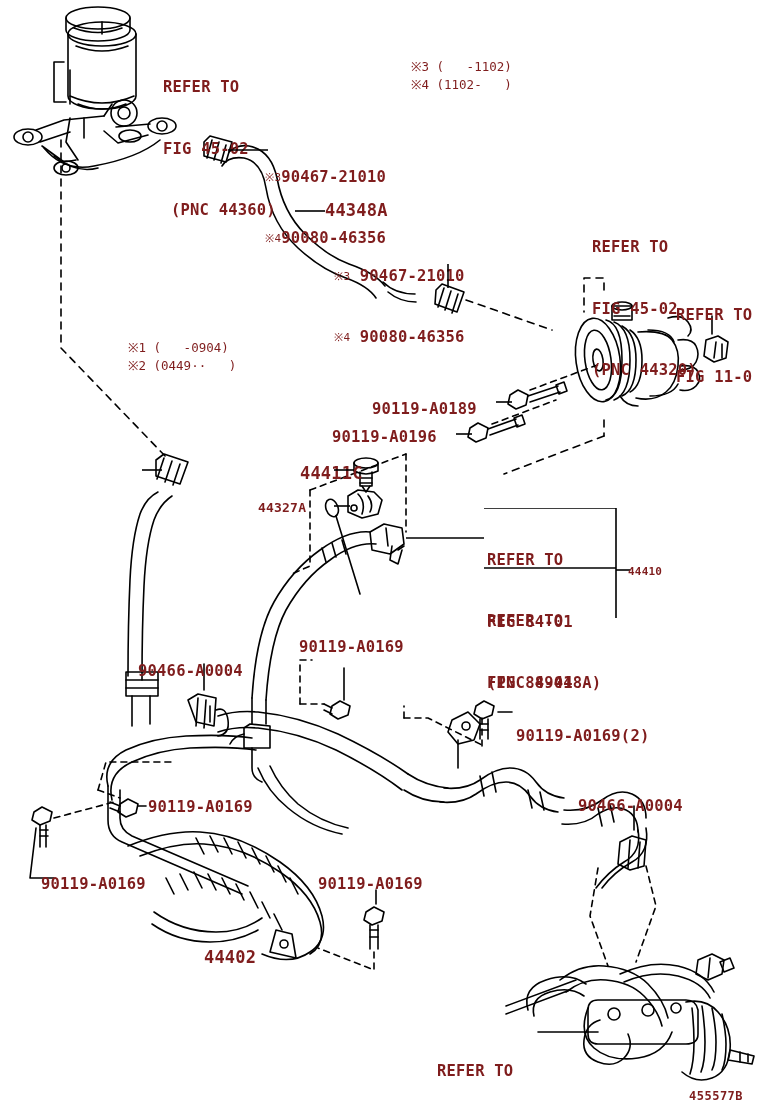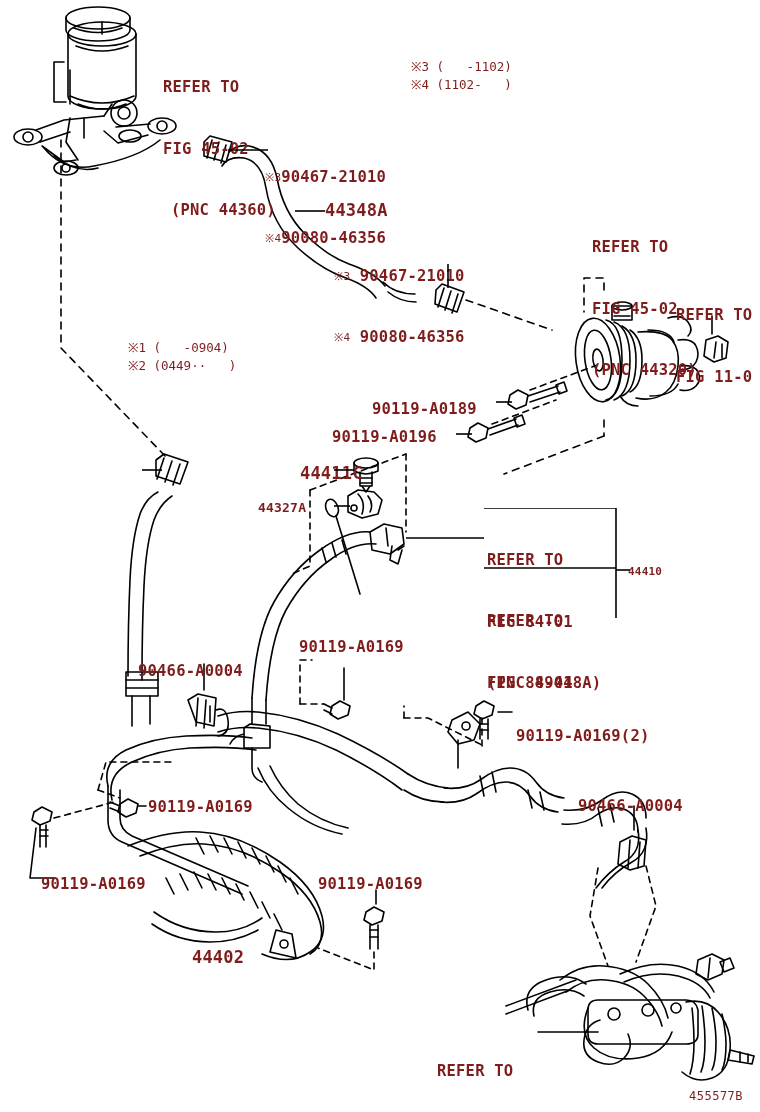--- a/index.html
+++ b/index.html
@@ -19,21 +19,21 @@
     position:absolute;
     font-family:"DejaVu Sans Mono","Liberation Mono",monospace;
     font-weight:bold;
     font-size:15.5px;
     line-height:20px;
     letter-spacing:0.2px;
     white-space:pre;
     color:#7f1d1d;
   }
   .lbl.note{font-size:12.5px;line-height:17px;font-weight:normal;letter-spacing:0;}
-  .lbl.foot{font-size:12px;font-weight:normal;letter-spacing:0.5px;}
+  .lbl.foot{font-size:12px;font-weight:bold;letter-spacing:0.5px;}
   .lbl.ref{font-size:15.5px;line-height:20.5px;}
   .mk{font-size:11px;vertical-align:1px;font-weight:normal;}
 </style>
 </head>
 <body>
 
 <div id="page">
 
   <svg id="art" viewBox="0 0 760 1112" xmlns="http://www.w3.org/2000/svg">
     <g fill="none" stroke="#000" stroke-width="1.6" stroke-linecap="round" stroke-linejoin="round">
@@ -462,21 +462,21 @@
   <div class="lbl" style="left:516px;top:712px;margin-top:14px;">90119-A0169(2)</div>
 
   <div class="lbl" style="left:148px;top:797px;">90119-A0169</div>
 
   <div class="lbl" style="left:578px;top:796px;">90466-A0004</div>
 
   <div class="lbl" style="left:41px;top:874px;">90119-A0169</div>
 
   <div class="lbl" style="left:318px;top:874px;">90119-A0169</div>
 
-  <div class="lbl" style="left:192px;top:947px;font-size:17px;">44402</div>
+  <div class="lbl" style="left:204px;top:947px;font-size:17px;">44402</div>
 
   <div class="lbl ref" style="left:437px;top:1020px;">
     <div>REFER TO</div>
     
     
   </div>
 
   <div class="lbl foot" style="left:689px;top:1086px;">455577B</div>
 
 </div>

